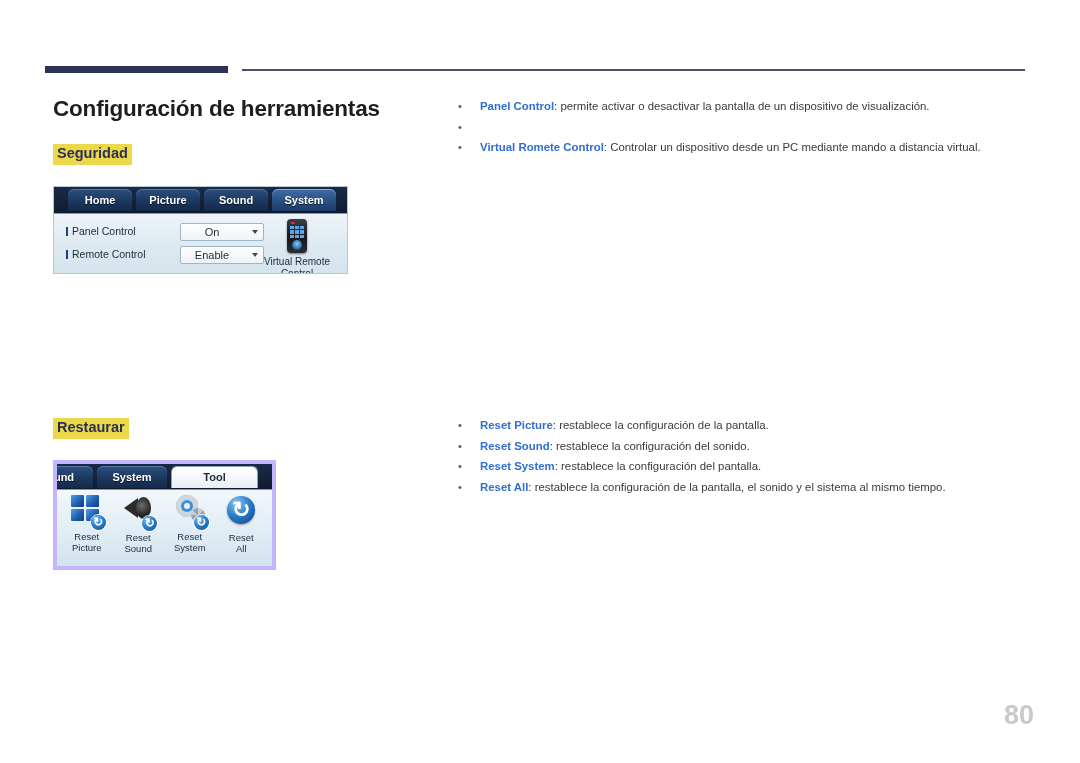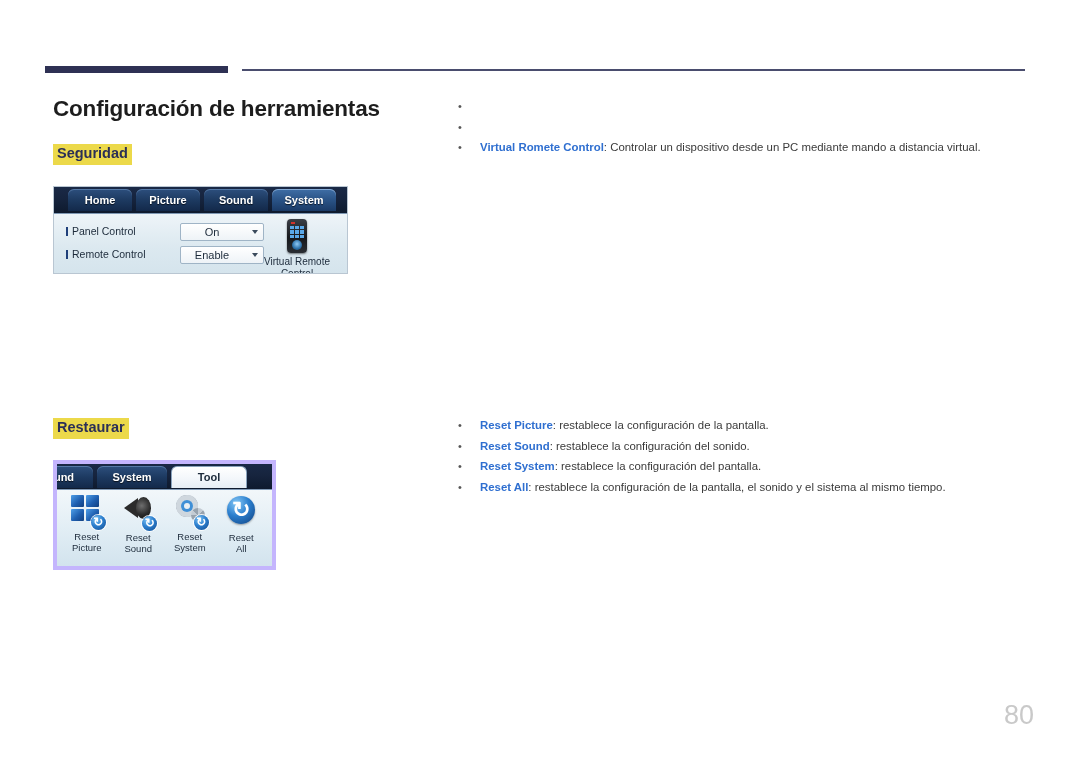--- a/index.html
+++ b/index.html
@@ -390,37 +390,38 @@
     font-weight: bold;
   }
 
   
   .page-number {
     position: absolute;
     right: 46px;
     top: 700px;
     font-size: 27px;
     color: #c9c9c9;
-    font-weight: normal;
+    font-weight: bold;
     margin-left: 40px;
   }
 </style>
 </head>
 <body>
 
 <div class="hdr-rule-thick"></div>
 <div class="hdr-rule-thin"></div>
 
 <div class="page-title">Configuración de herramientas</div>
 
 <div class="section-label" id="sec-seguridad">Seguridad</div>
 
 <div class="bullet-list" id="bullets-seguridad">
   <div class="bullet-row">
     <span class="bullet-dot">•</span>
+    <span><span class="bullet-term">Panel Control</span><span class="bullet-desc">: permite activar o desactivar la pantalla de un dispositivo de visualización.</span></span>
   </div>
   <div class="bullet-row">
     <span class="bullet-dot">•</span>
   </div>
   <div class="bullet-row">
     <span class="bullet-dot">•</span>
     <span><span class="bullet-term">Virtual Romete Control</span><span class="bullet-desc">: Controlar un dispositivo desde un PC mediante mando a distancia virtual.</span></span>
   </div>
 </div>
 
@@ -494,21 +495,21 @@
     <span class="bullet-dot">•</span>
     <span><span class="bullet-term">Reset All</span><span class="bullet-desc">: restablece la configuración de la pantalla, el sonido y el sistema al mismo tiempo.</span></span>
   </div>
 </div>
 
 <div class="shot" id="shot-reset">
 
   <div class="tabbar">
     <div class="tab" style="left:-22px;width:58px;">und</div>
     <div class="tab" style="left:40px;width:70px;">System</div>
-    <div class="tab active" style="left:114px;width:76px;">Tool</div>
+    <div class="tab active" style="left:114px;width:87px;">Tool</div>
   </div>
 
   <div class="panel-body">
     <div class="reset-row">
 
       <div class="reset-item">
         <div class="reset-ico">
           <div class="ic-picture">
               <i></i>
               <i></i>

